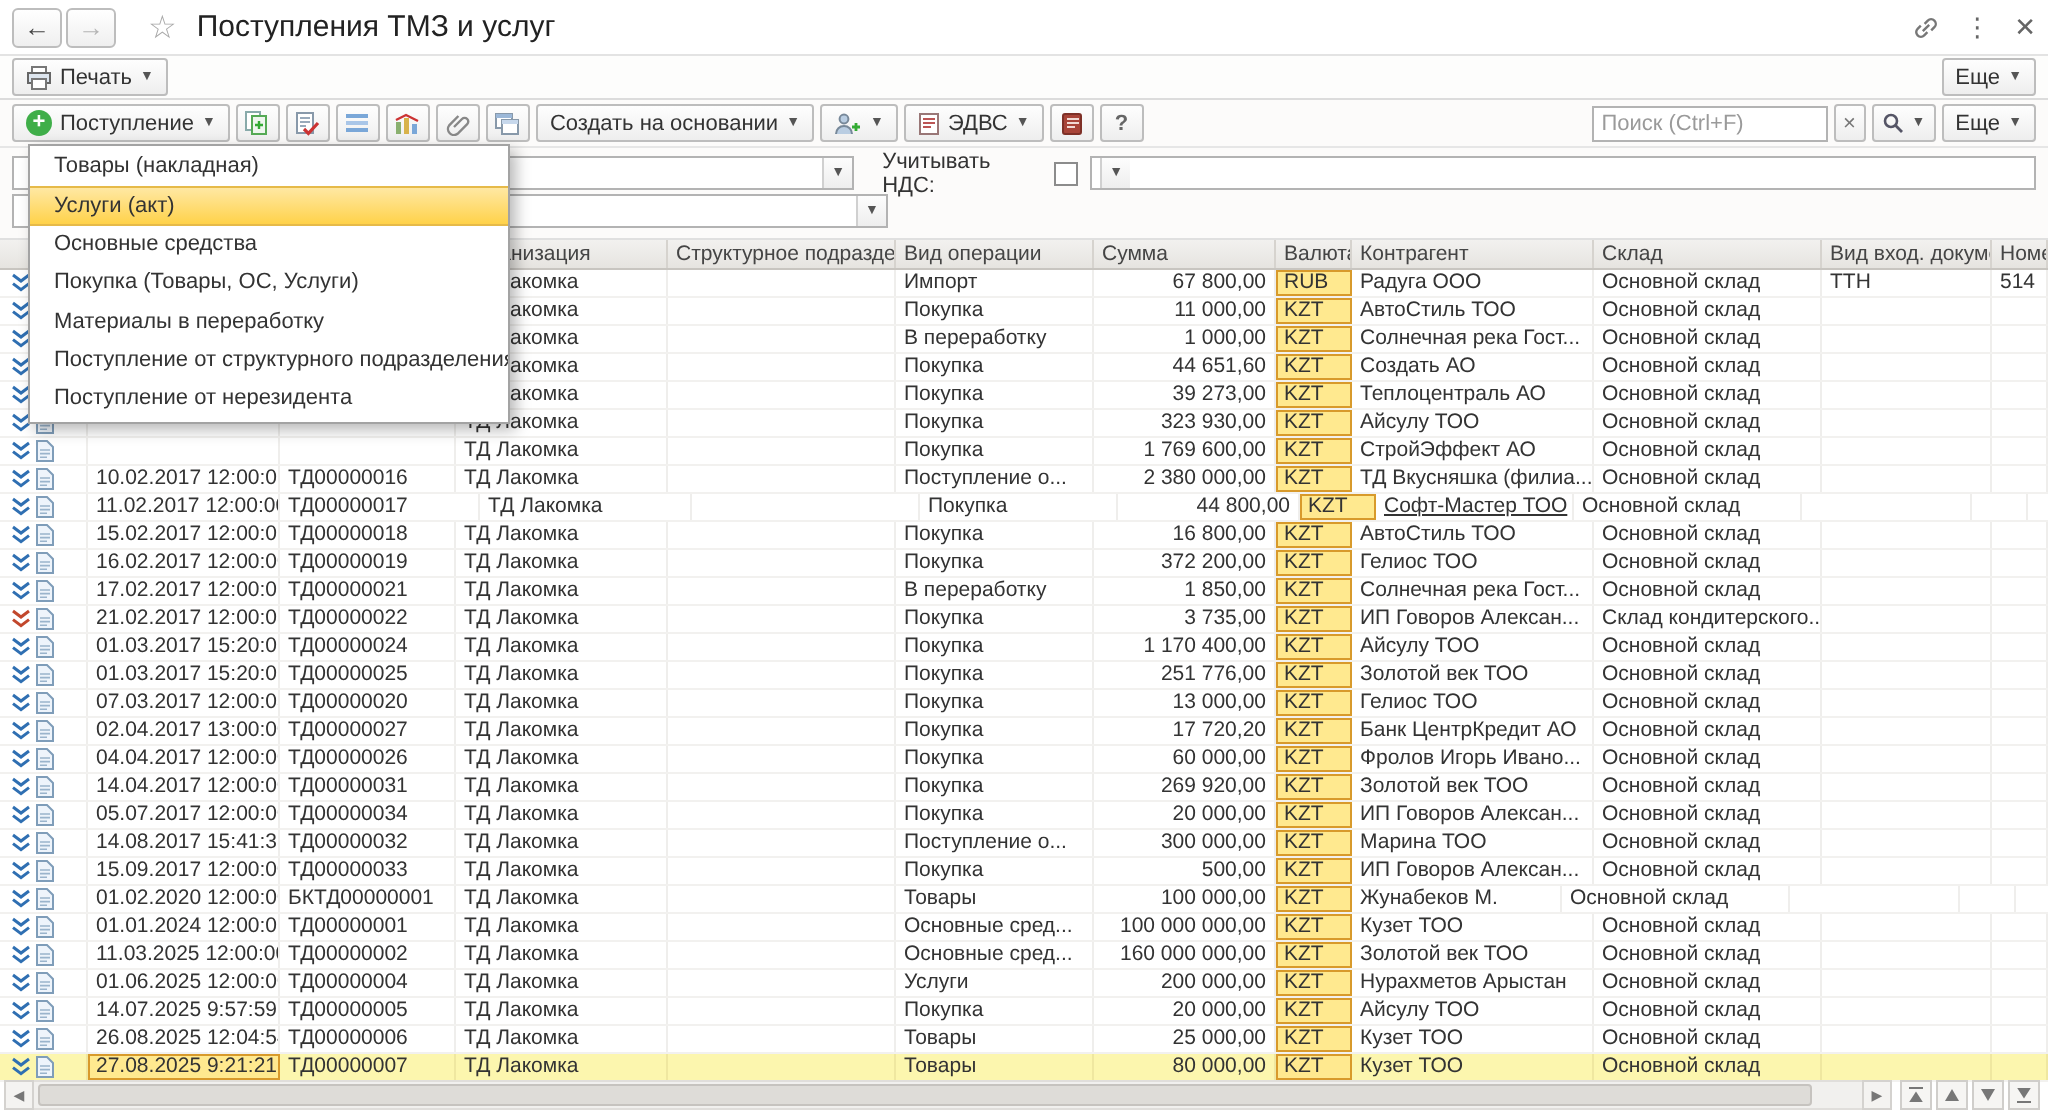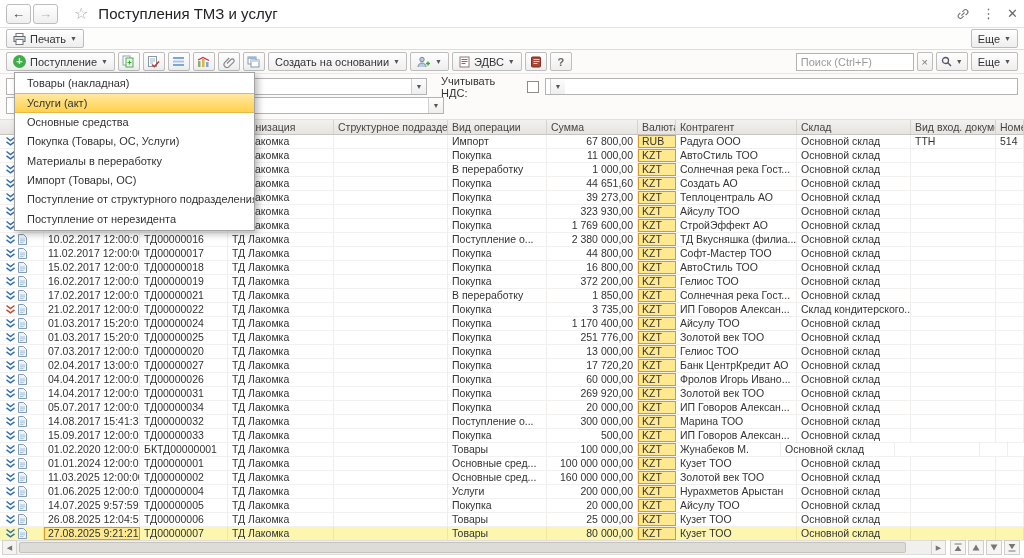--- a/index.html
+++ b/index.html
@@ -479,27 +479,27 @@
               </svg>
             </span>
             <span>
               <svg width="9" height="11" viewBox="0 0 9 11">
                 <path d="M0.5 0.5h5l3 3v7h-8z" fill="#eef4fb" stroke="#7f9db9"></path>
                 <path d="M2 5h5M2 6.8h5M2 8.6h3.5" stroke="#9ab4cc" stroke-width="0.8"></path>
               </svg>
             </span>
           </div>
           <div class="td date" style="width: 96px;">11.02.2017 12:00:00</div>
-          <div class="td num" style="width: 88px;">ТД00000017</div>
+          <div class="td num" style="width: 100px;">ТД00000017</div>
           <div class="td org" style="width: 106px;">ТД Лакомка</div>
           <div class="td unit" style="width: 114px;"></div>
           <div class="td op" style="width: 99px;">Покупка</div>
           <div class="td sum" style="width: 91px;">44 800,00</div>
           <div class="td cur" style="width: 38px;">KZT</div>
-          <div class="td contr" style="width: 121px;">Софт-Мастер ТОО</div>
+          <div class="td contr" style="width: 99px; text-decoration: underline;">Софт-Мастер ТОО</div>
           <div class="td wh" style="width: 114px;">Основной склад</div>
           <div class="td doctype" style="width: 85px;"></div>
           <div class="td docnum" style="width: 28px;"></div>
         </div>
         <div class="tr">
           <div class="td ic">
             <span>
               <svg width="11" height="11" viewBox="0 0 11 11">
                 <path d="M1.5 1.5l4 3 4-3M1.5 5.8l4 3 4-3" fill="none" stroke="#2f6fb2" stroke-width="1.5"></path>
               </svg>
@@ -1019,21 +1019,20 @@
         </div>
       </div>
   </div>
 
   <div class="menu">
       <div class="mi">Товары (накладная)</div>
       <div class="mi hot">Услуги (акт)</div>
       <div class="mi">Основные средства</div>
       <div class="mi">Покупка (Товары, ОС, Услуги)</div>
       <div class="mi">Материалы в переработку</div>
-      <div class="mi">Импорт (Товары, ОС)</div>
       <div class="mi">Поступление от структурного подразделения</div>
       <div class="mi">Поступление от нерезидента</div>
     </div>
 
   <div class="hscroll">
     <div class="sarr">◀</div>
     <div class="track">
       <div class="thumb"></div>
     </div>
     <div class="sarr">▶</div>

